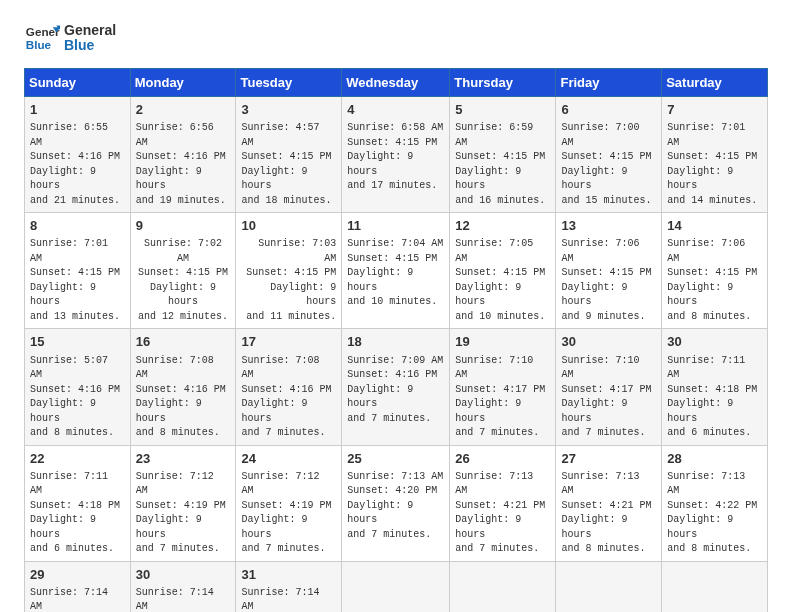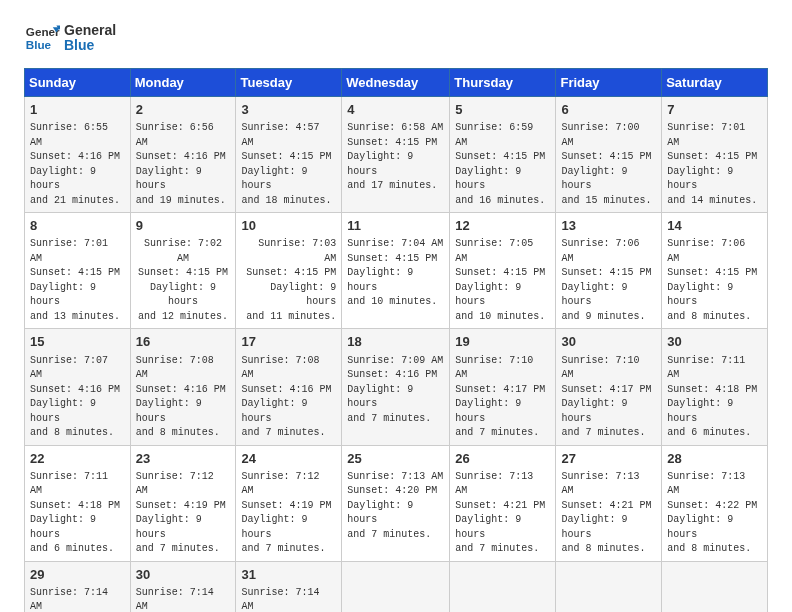--- a/index.html
+++ b/index.html
@@ -217,21 +217,21 @@
           <span class="day-num">14</span>
           <div class="day-info" style="white-space: pre-line;">Sunrise: 7:06 AM
 Sunset: 4:15 PM
 Daylight: 9 hours
 and 8 minutes.</div>
         </td>
       </tr>
       <tr>
         <td>
           <span class="day-num">15</span>
-          <div class="day-info" style="white-space: pre-line;">Sunrise: 7:07 AM
+          <div class="day-info" style="white-space: pre-line;">Sunrise: 5:07 AM
 Sunset: 4:16 PM
 Daylight: 9 hours
 and 8 minutes.</div>
         </td>
         <td>
           <span class="day-num">16</span>
           <div class="day-info" style="white-space: pre-line;">Sunrise: 7:08 AM
 Sunset: 4:16 PM
 Daylight: 9 hours
 and 8 minutes.</div>

